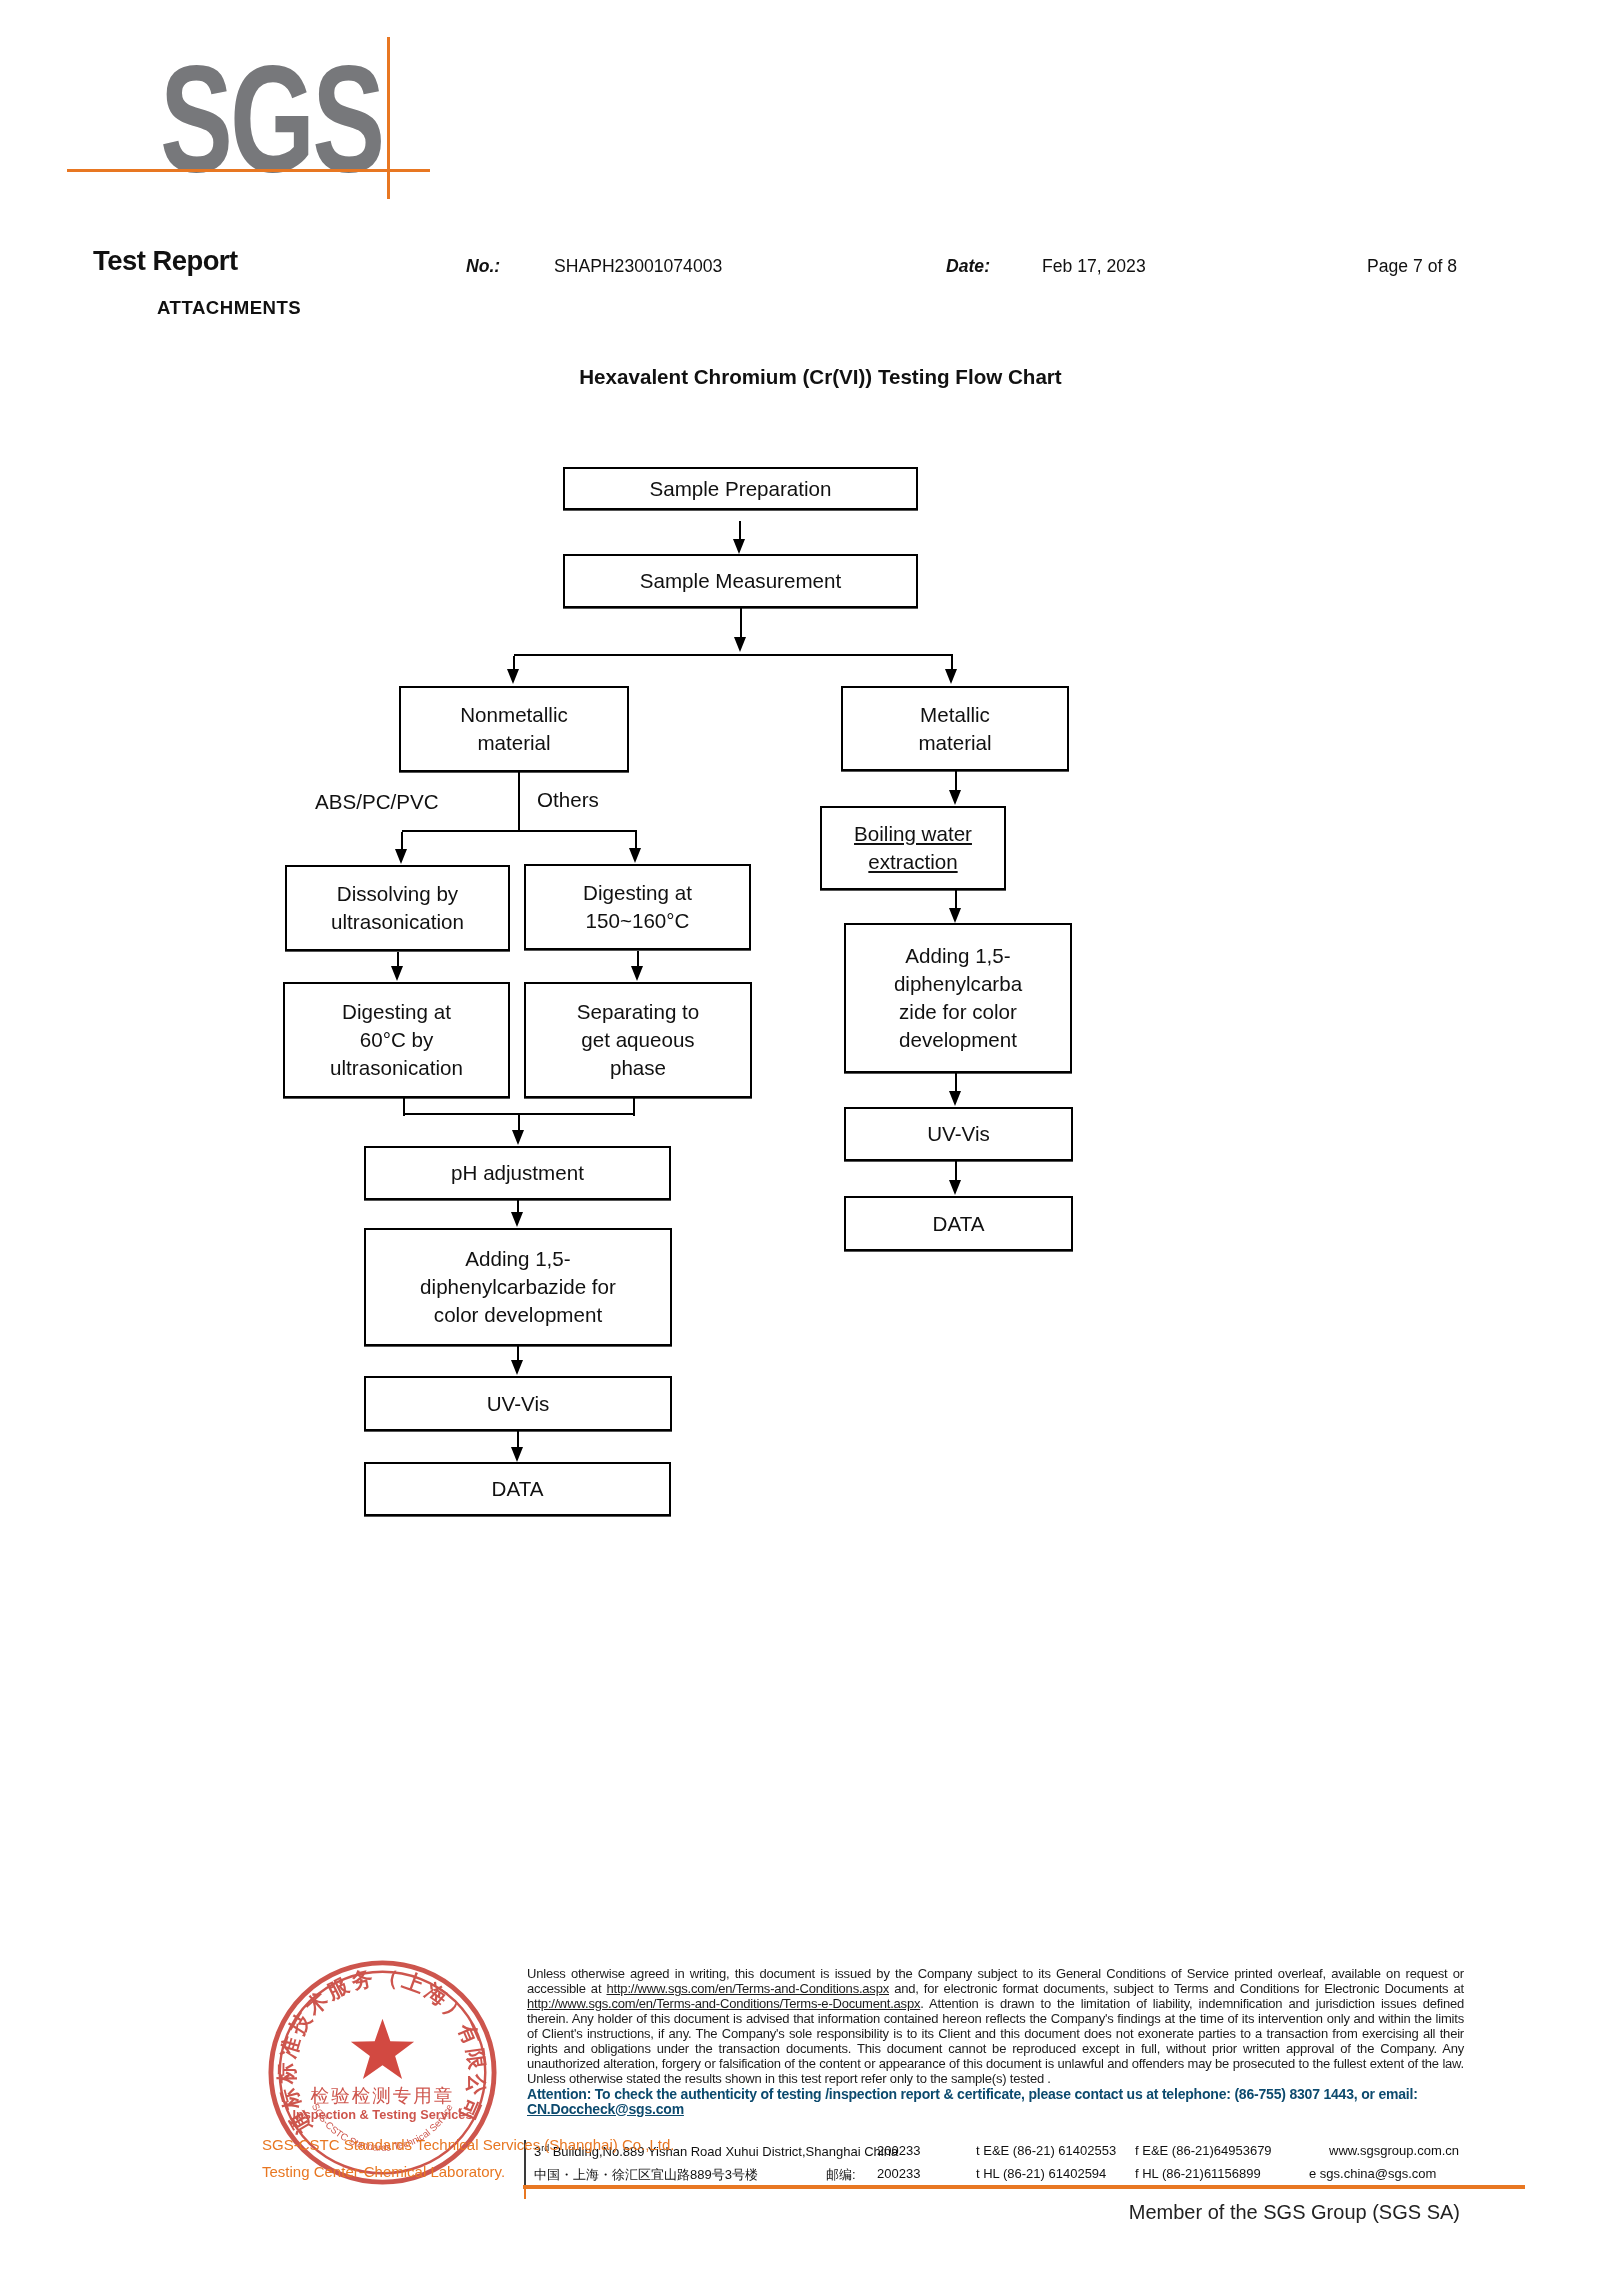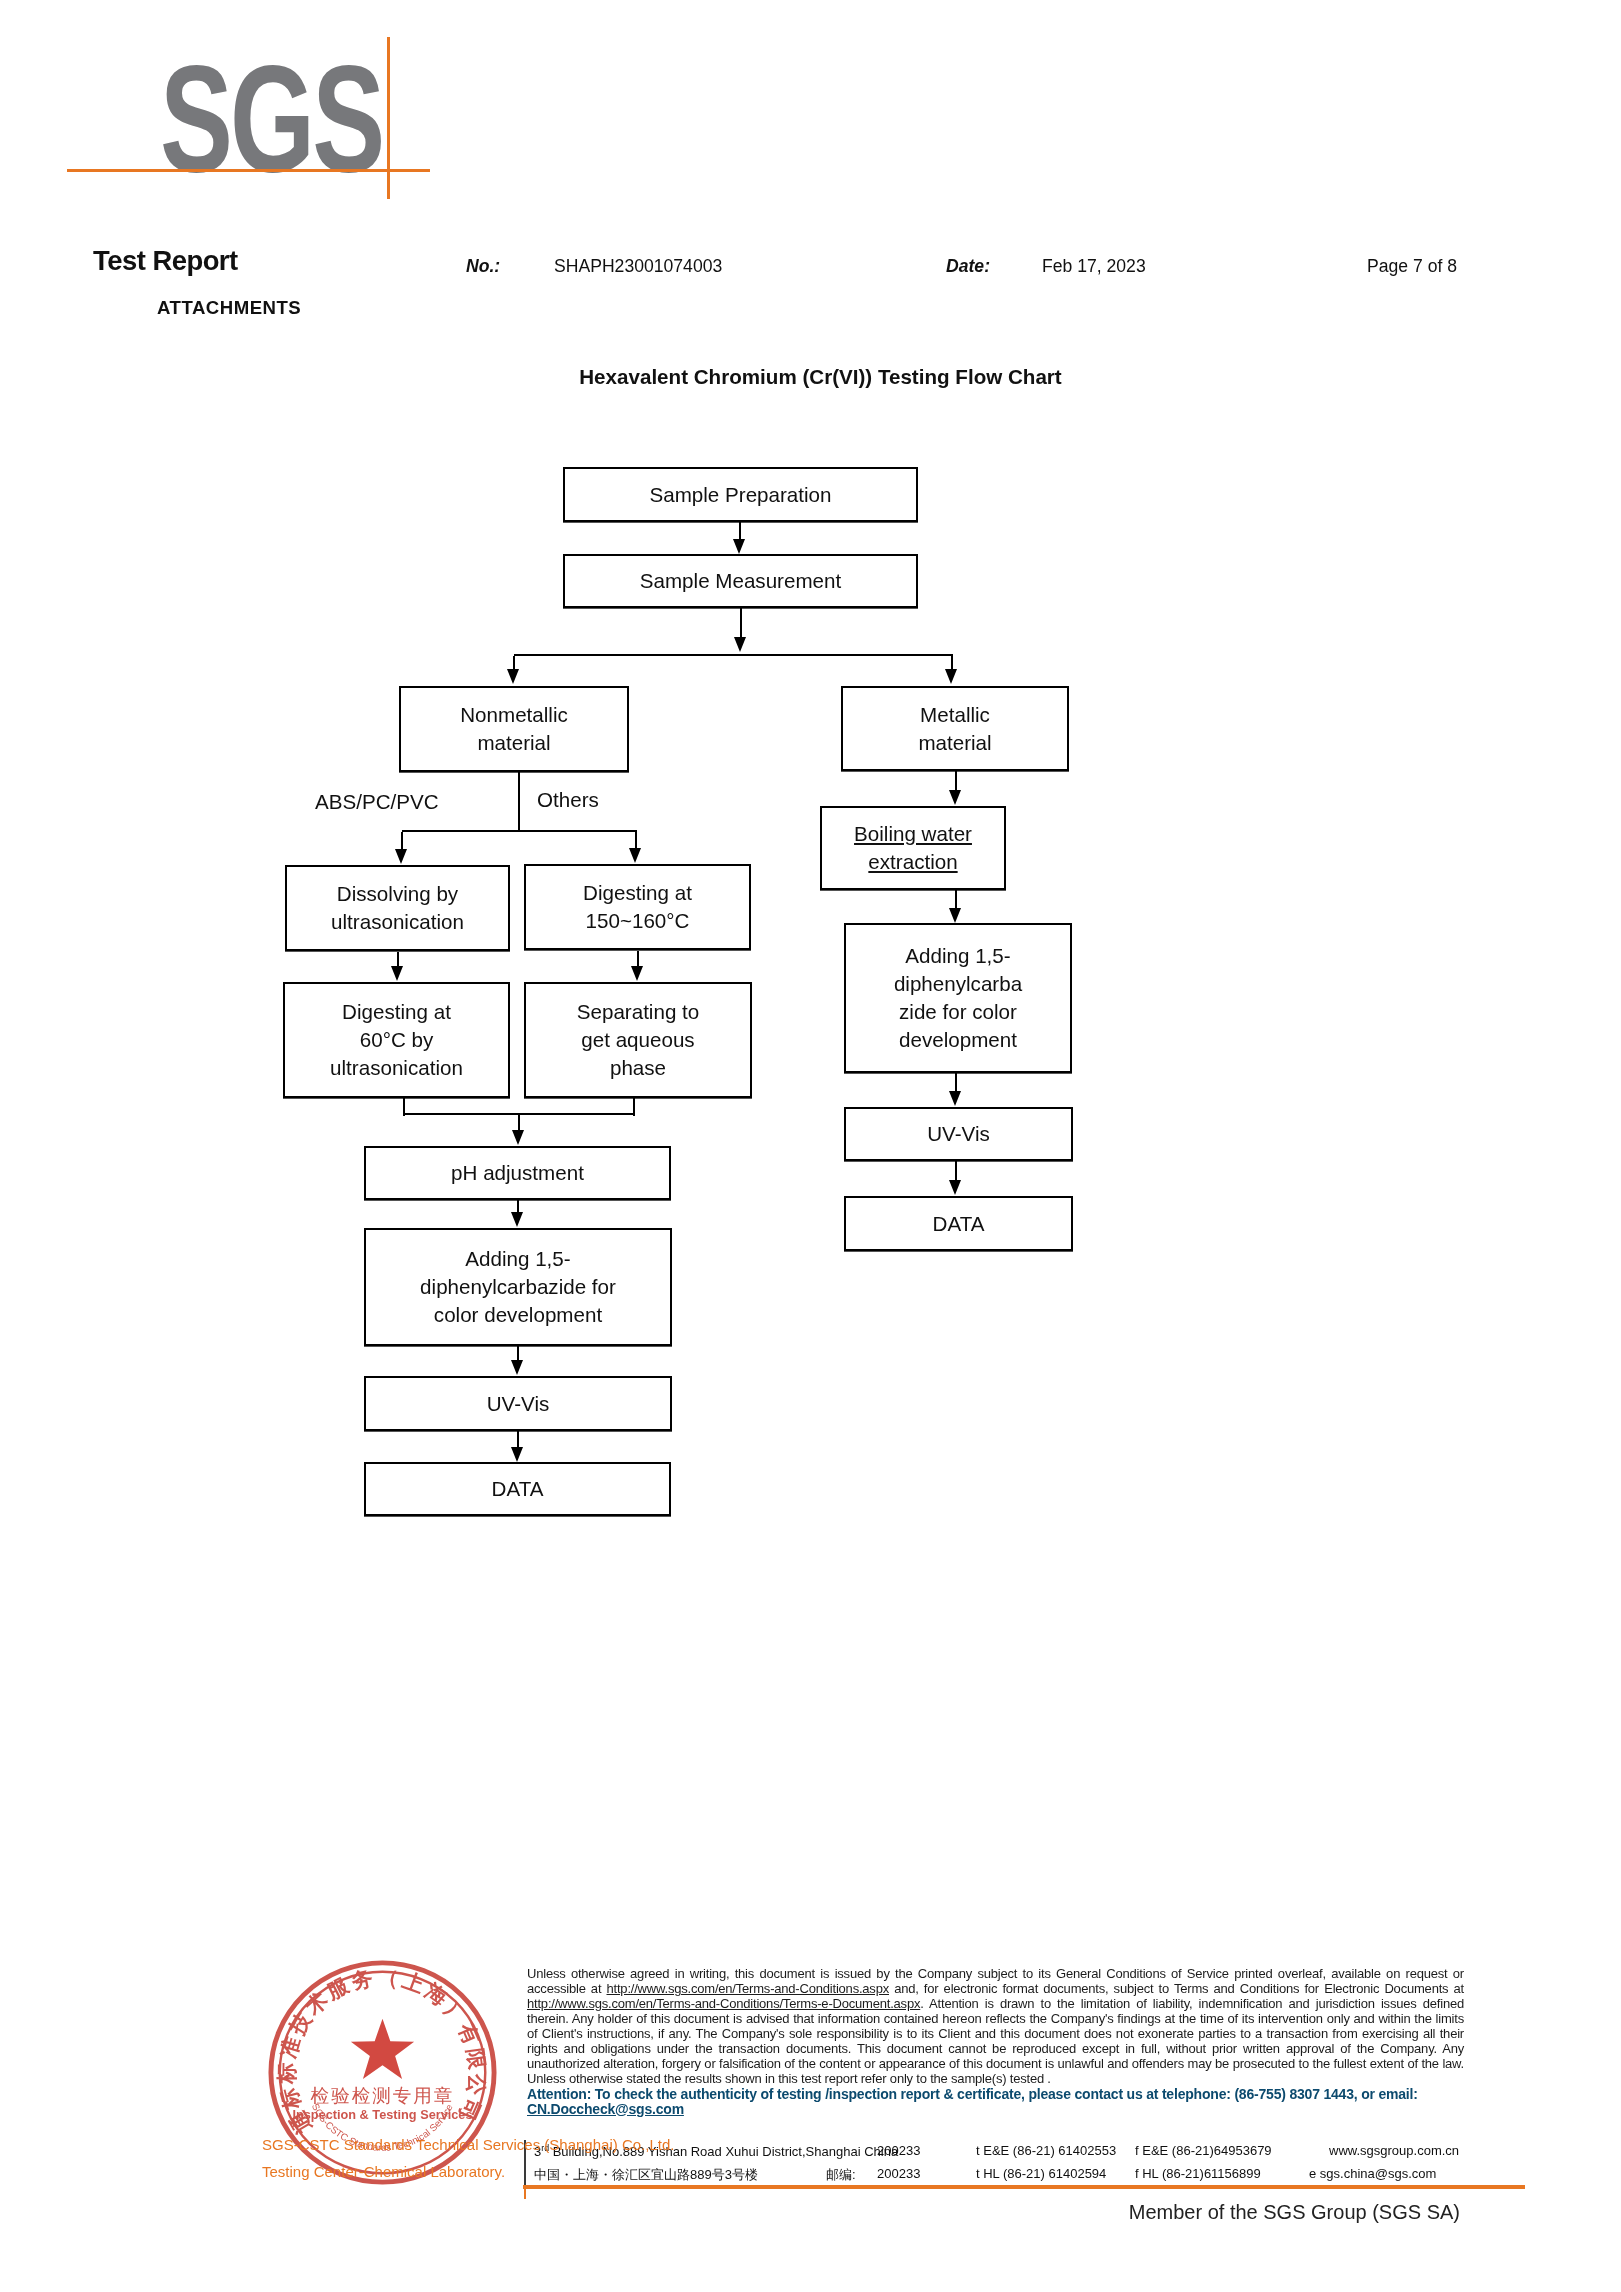--- a/index.html
+++ b/index.html
@@ -11,21 +11,21 @@
   .logo-vline{position:absolute;left:387px;top:37px;width:2.9px;height:162px;background:#e87722;}
   .report-title{position:absolute;left:93px;top:245px;font-size:27.4px;font-weight:bold;letter-spacing:-0.5px;}
   .hdr{position:absolute;top:256px;font-size:17.6px;}
   .hdr.b{font-weight:bold;font-style:italic;}
   .attachments{position:absolute;left:157px;top:297px;font-size:18.6px;font-weight:bold;letter-spacing:0.5px;}
   .chart-title{position:absolute;left:0;top:365px;width:1641px;text-align:center;font-size:20.6px;font-weight:bold;}
   
   .node{position:absolute;border:2px solid #000;background:#fff;display:flex;align-items:center;
         justify-content:center;text-align:center;white-space:pre-line;font-size:20.6px;line-height:28px;
         box-sizing:border-box;box-shadow:0 1px 0 #555;}
-  .n-sp{left:563px;top:467px;width:355px;height:55px;}
+  .n-sp{left:563px;top:467px;width:355px;height:43px;}
   .n-sm{left:563px;top:554px;width:355px;height:54px;}
   .n-nm{left:399px;top:686px;width:230px;height:86px;}
   .n-me{left:841px;top:686px;width:228px;height:85px;}
   .n-di{left:285px;top:865px;width:225px;height:86px;}
   .n-d150{left:524px;top:864px;width:227px;height:86px;}
   .n-bw{left:820px;top:806px;width:186px;height:84px;text-decoration:underline;}
   .n-adr{left:844px;top:923px;width:228px;height:150px;}
   .n-d60{left:283px;top:982px;width:227px;height:116px;}
   .n-sep{left:524px;top:982px;width:228px;height:116px;}
   .n-ph{left:364px;top:1146px;width:307px;height:54px;}

